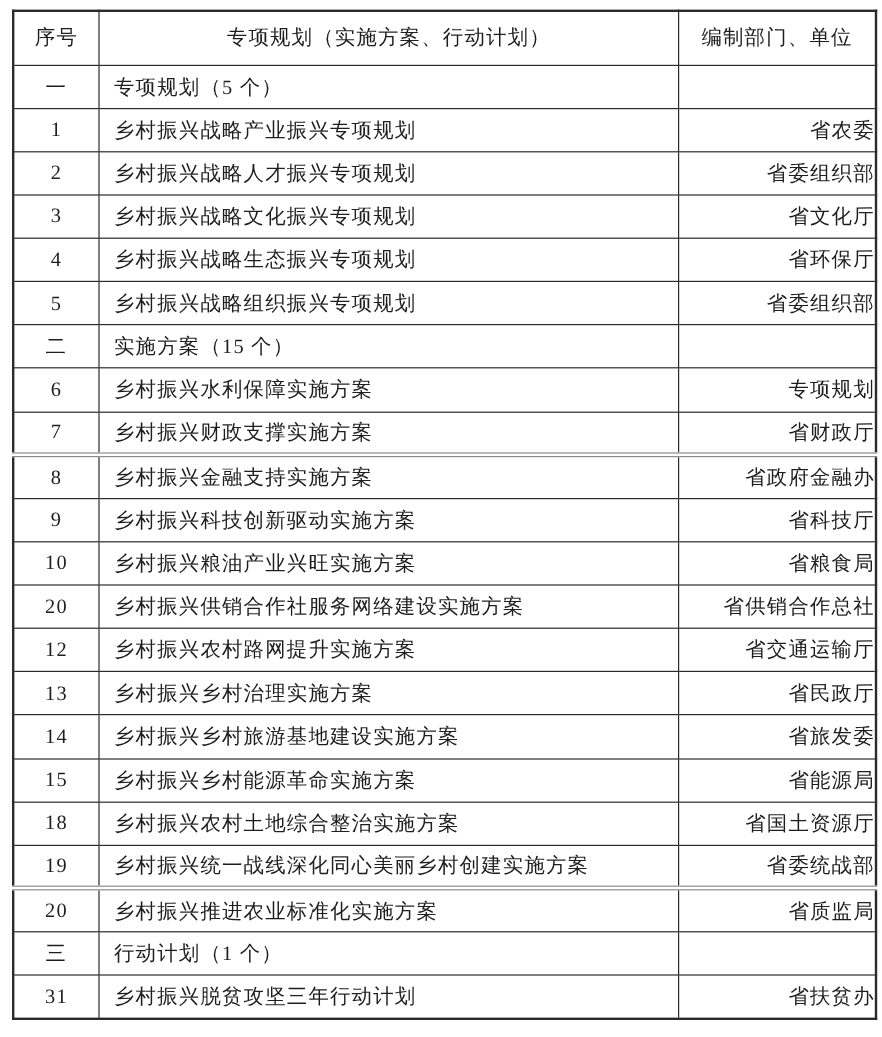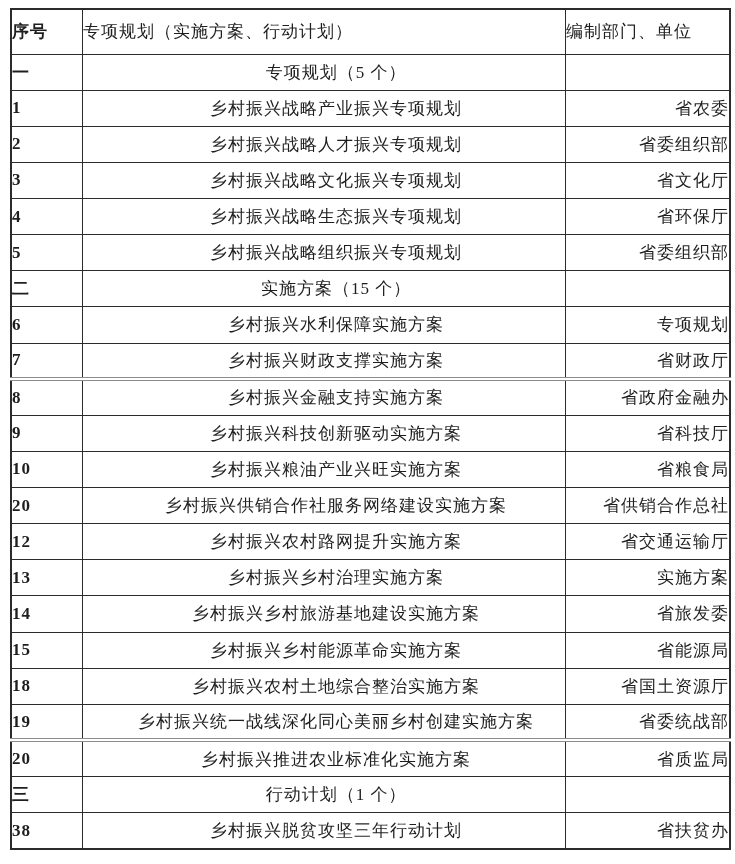--- a/index.html
+++ b/index.html
@@ -39,26 +39,26 @@
     padding: 0;
     overflow: hidden;
     white-space: nowrap;
   }
   thead tr {
     height: 45px;
   }
   tbody tr {
     height: 33px;
   }
-  .col-no   { width: 70px;  text-align: left; font-weight: bold; }
-  .col-title{ width: 482px; text-align: center; padding-left: 24px; }
+  .col-no   { width: 70px;  text-align: center; }
+  .col-title{ width: 482px; text-align: left; padding-left: 12px; }
   .col-dept { width: 163px; text-align: right; padding-left: 8px; }
   thead .col-title,
   thead .col-dept {
-    text-align: left;
+    text-align: center;
     padding-left: 0;
   }
   tr.page-break td {
     border-top: 4px double #8c8c8c;
   }
 </style>
 </head>
 <body>
 
 <div class="page">
@@ -137,21 +137,21 @@
     <td class="col-dept">省供销合作总社</td>
   </tr>
         <tr>
     <td class="col-no">12</td>
     <td class="col-title">乡村振兴农村路网提升实施方案</td>
     <td class="col-dept">省交通运输厅</td>
   </tr>
         <tr>
     <td class="col-no">13</td>
     <td class="col-title">乡村振兴乡村治理实施方案</td>
-    <td class="col-dept">实施方案</td>
+    <td class="col-dept">省民政厅</td>
   </tr>
         <tr>
     <td class="col-no">14</td>
     <td class="col-title">乡村振兴乡村旅游基地建设实施方案</td>
     <td class="col-dept">省旅发委</td>
   </tr>
         <tr>
     <td class="col-no">15</td>
     <td class="col-title">乡村振兴乡村能源革命实施方案</td>
     <td class="col-dept">省能源局</td>
@@ -170,19 +170,19 @@
     <td class="col-no">20</td>
     <td class="col-title">乡村振兴推进农业标准化实施方案</td>
     <td class="col-dept">省质监局</td>
   </tr>
         <tr class="section-row">
     <td class="col-no">三</td>
     <td class="col-title">行动计划（1 个）</td>
     <td class="col-dept"></td>
   </tr>
         <tr>
-    <td class="col-no">38</td>
+    <td class="col-no">31</td>
     <td class="col-title">乡村振兴脱贫攻坚三年行动计划</td>
     <td class="col-dept">省扶贫办</td>
   </tr>
       </tbody>
   </table>
 </div>
 
 </body></html>

